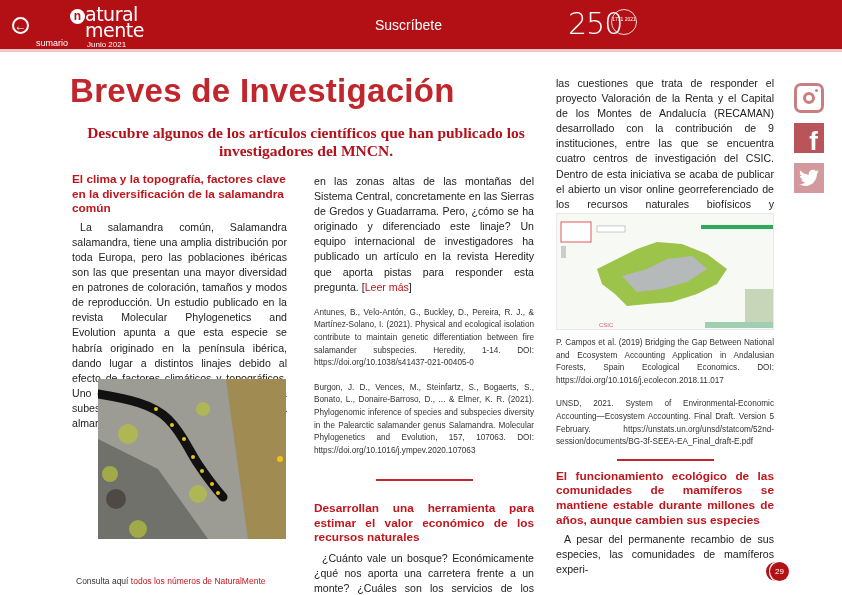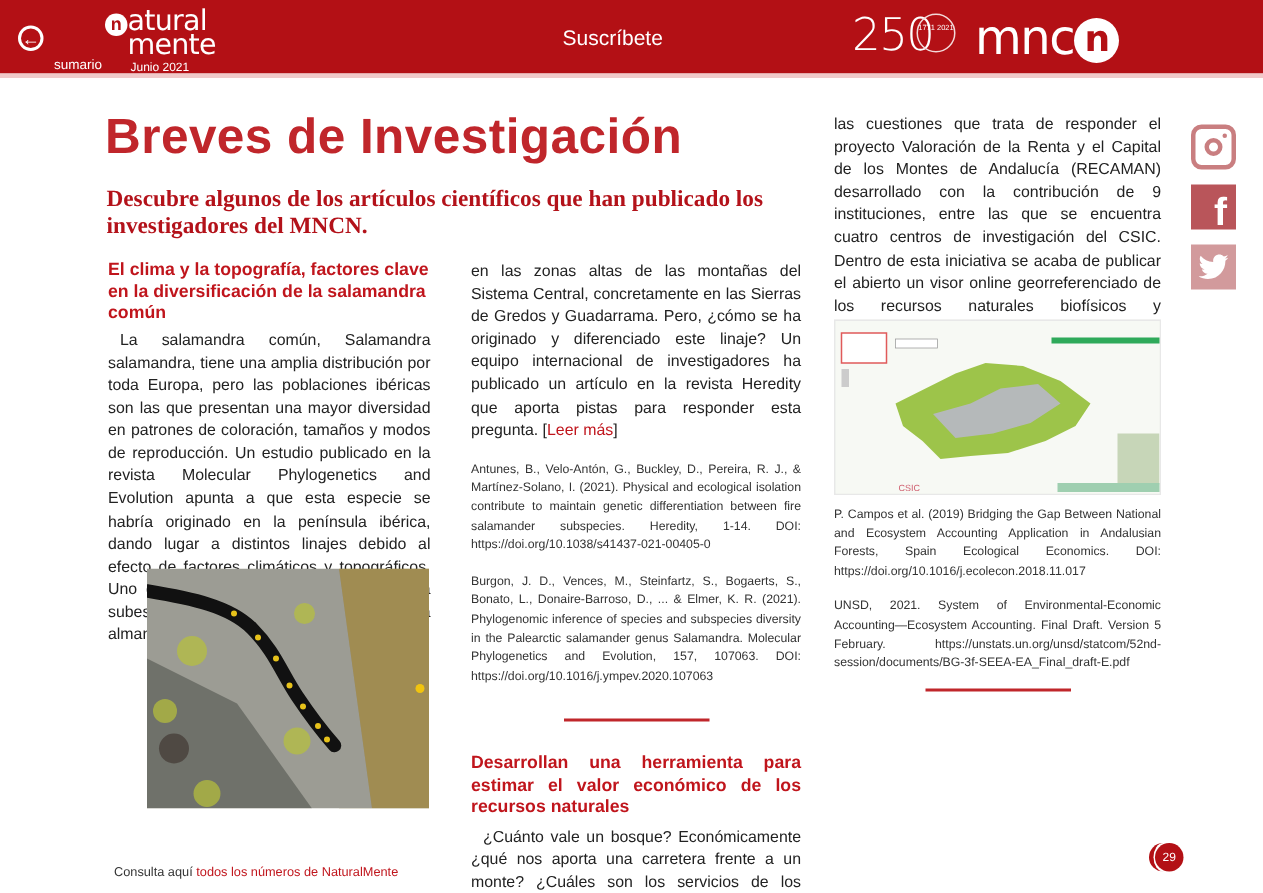--- a/index.html
+++ b/index.html
@@ -18,21 +18,21 @@
   .logo .issue { position: absolute; left: 74px; top: 18px; font-size: 17px; font-weight: bold; margin-top: 40px; }
   .logo .date { position: absolute; left: 17px; top: 36px; font-size: 8px; }
   .subscribe { position: absolute; left: 375px; top: 17px; color: #fff; font-size: 14px; }
   .anniv { position: absolute; left: 568px; top: 6px; color: #fff; font-size: 30px; font-family: "DejaVu Sans", sans-serif; letter-spacing: -1px; font-weight: 300; }
   .anniv-circle { position: absolute; left: 611px; top: 9px; width: 26px; height: 26px; border: 1.5px solid #f3d9d9; border-radius: 50%; color: #fff; font-size: 5px; text-align: center; line-height: 7px; padding-top: 6px; }
   .mncn { position: absolute; left: 650px; top: 6px; color: #fff; font-size: 32px; font-family: "DejaVu Sans", sans-serif; letter-spacing: -1px; }
   .mncn-n { display:inline-block; width: 30px; height: 30px; border-radius: 50%; background:#fff; color:#b31015; text-align:center; line-height: 28px; font-size: 24px; font-weight: bold; vertical-align: 2px; }
 
   
   .page-title { position: absolute; left: 70px; top: 72px; font-size: 33px; font-weight: bold; color: #c0262b; letter-spacing: 0.3px; }
-  .subtitle { position: absolute; left: 71px; top: 124px; width: 470px; font-family: "Liberation Serif", serif; font-size: 15.5px; font-weight: bold; color: #b3121a; line-height: 18px; }
+  .subtitle { position: absolute; left: 71px; top: 124px; width: 470px; font-family: "Liberation Serif", serif; font-size: 15.5px; font-weight: bold; color: #b3121a; line-height: 18px; text-align: center; }
 
   .col { position: absolute; font-size: 10.6px; line-height: 15.1px; color: #222; text-align: justify; }
   .col1 { left: 72px; top: 172px; width: 215px; }
   .col2 { left: 314px; top: 174px; width: 220px; }
   .col3 { left: 556px; top: 76px; width: 218px; }
 
   .h-red { color: #c0151c; font-weight: bold; font-size: 11.8px; line-height: 14.6px; text-align: left; }
   .h-red.just { text-align: justify; }
   p.body { text-indent: 8px; }
   .ref { font-size: 8.2px; line-height: 12.6px; color: #333; text-align: justify; }
@@ -66,21 +66,20 @@
     <div class="l1">atural</div>
     <div class="l2">mente</div>
     <div class="issue">30</div>
     <div class="date">Junio 2021</div>
   </div>
 
   <div class="subscribe">Suscríbete</div>
 
   <div class="anniv">250</div>
   <div class="anniv-circle">1771 2021</div>
-  <div class="mncn"><span>mnc</span><span class="mncn-n">n</span></div>
 </div>
 <div class="topbar-underline"></div>
 
 <div class="page-title">Breves de Investigación</div>
 <div class="subtitle">Descubre algunos de los artículos científicos que han publicado los investigadores del MNCN.</div>
 
 <div class="col col1">
   <div class="h-red" style="margin-bottom:4px;">El clima y la topografía, factores clave en la diversificación de la salamandra común</div>
   <p class="body">La salamandra común, Salamandra salamandra, tiene una amplia distribución por toda Europa, pero las poblaciones ibéricas son las que presentan una mayor diversidad en patrones de coloración, tamaños y modos de reproducción. Un estudio publicado en la revista Molecular Phylogenetics and Evolution apunta a que esta especie se habría originado en la península ibérica, dando lugar a distintos linajes debido al efecto de factores climáticos y topográficos. Uno de estos linajes, correspondiente a la subespecie Salamandra salamandra almanzoris, se encuentra únicamente</p>
 </div>
@@ -142,20 +141,22 @@
   </svg>
 </div>
 
 <div class="col" style="left:556px; top:337px; width:218px;">
   <p class="ref">P. Campos et al. (2019) Bridging the Gap Between National and Ecosystem Accounting Application in Andalusian Forests, Spain Ecological Economics. DOI: https://doi.org/10.1016/j.ecolecon.2018.11.017</p>
   <div style="height:11px;"></div>
   <p class="ref">UNSD, 2021. System of Environmental-Economic Accounting—Ecosystem Accounting. Final Draft. Version 5 February. https://unstats.un.org/unsd/statcom/52nd-session/documents/BG-3f-SEEA-EA_Final_draft-E.pdf</p>
   <div style="height:10px;"></div>
   <div class="divider"></div>
   <div style="height:8px;"></div>
+  <div class="h-red just" style="margin-bottom:5px;">El funcionamiento ecológico de las comunidades de mamíferos se mantiene estable durante millones de años, aunque cambien sus especies</div>
+  <p class="body">A pesar del permanente recambio de sus especies, las comunidades de mamíferos experi-</p>
 </div>
 
 <div class="social ig">
   <div class="lens"></div>
   <div class="dot"></div>
 </div>
 <div class="social fb">f</div>
 <div class="social tw">
   <svg width="20" height="18" viewBox="0 0 24 20" style="margin-top:6px;">
     <path d="M24 2.3c-.9.4-1.8.7-2.8.8 1-.6 1.8-1.6 2.2-2.7-1 .6-2 1-3.1 1.2C19.4.6 18.1 0 16.6 0c-2.7 0-4.9 2.2-4.9 4.9 0 .4 0 .8.1 1.1C7.7 5.8 4.1 3.9 1.7.9c-.4.7-.7 1.6-.7 2.5 0 1.7.9 3.2 2.2 4.1-.8 0-1.6-.2-2.2-.6v.1c0 2.4 1.7 4.4 3.9 4.8-.4.1-.8.2-1.3.2-.3 0-.6 0-.9-.1.6 2 2.4 3.4 4.6 3.4-1.7 1.3-3.8 2.1-6.1 2.1-.4 0-.8 0-1.2-.1 2.2 1.4 4.8 2.2 7.5 2.2 9.1 0 14-7.5 14-14v-.6c1-.7 1.8-1.6 2.4-2.6z" fill="#fff"></path>

